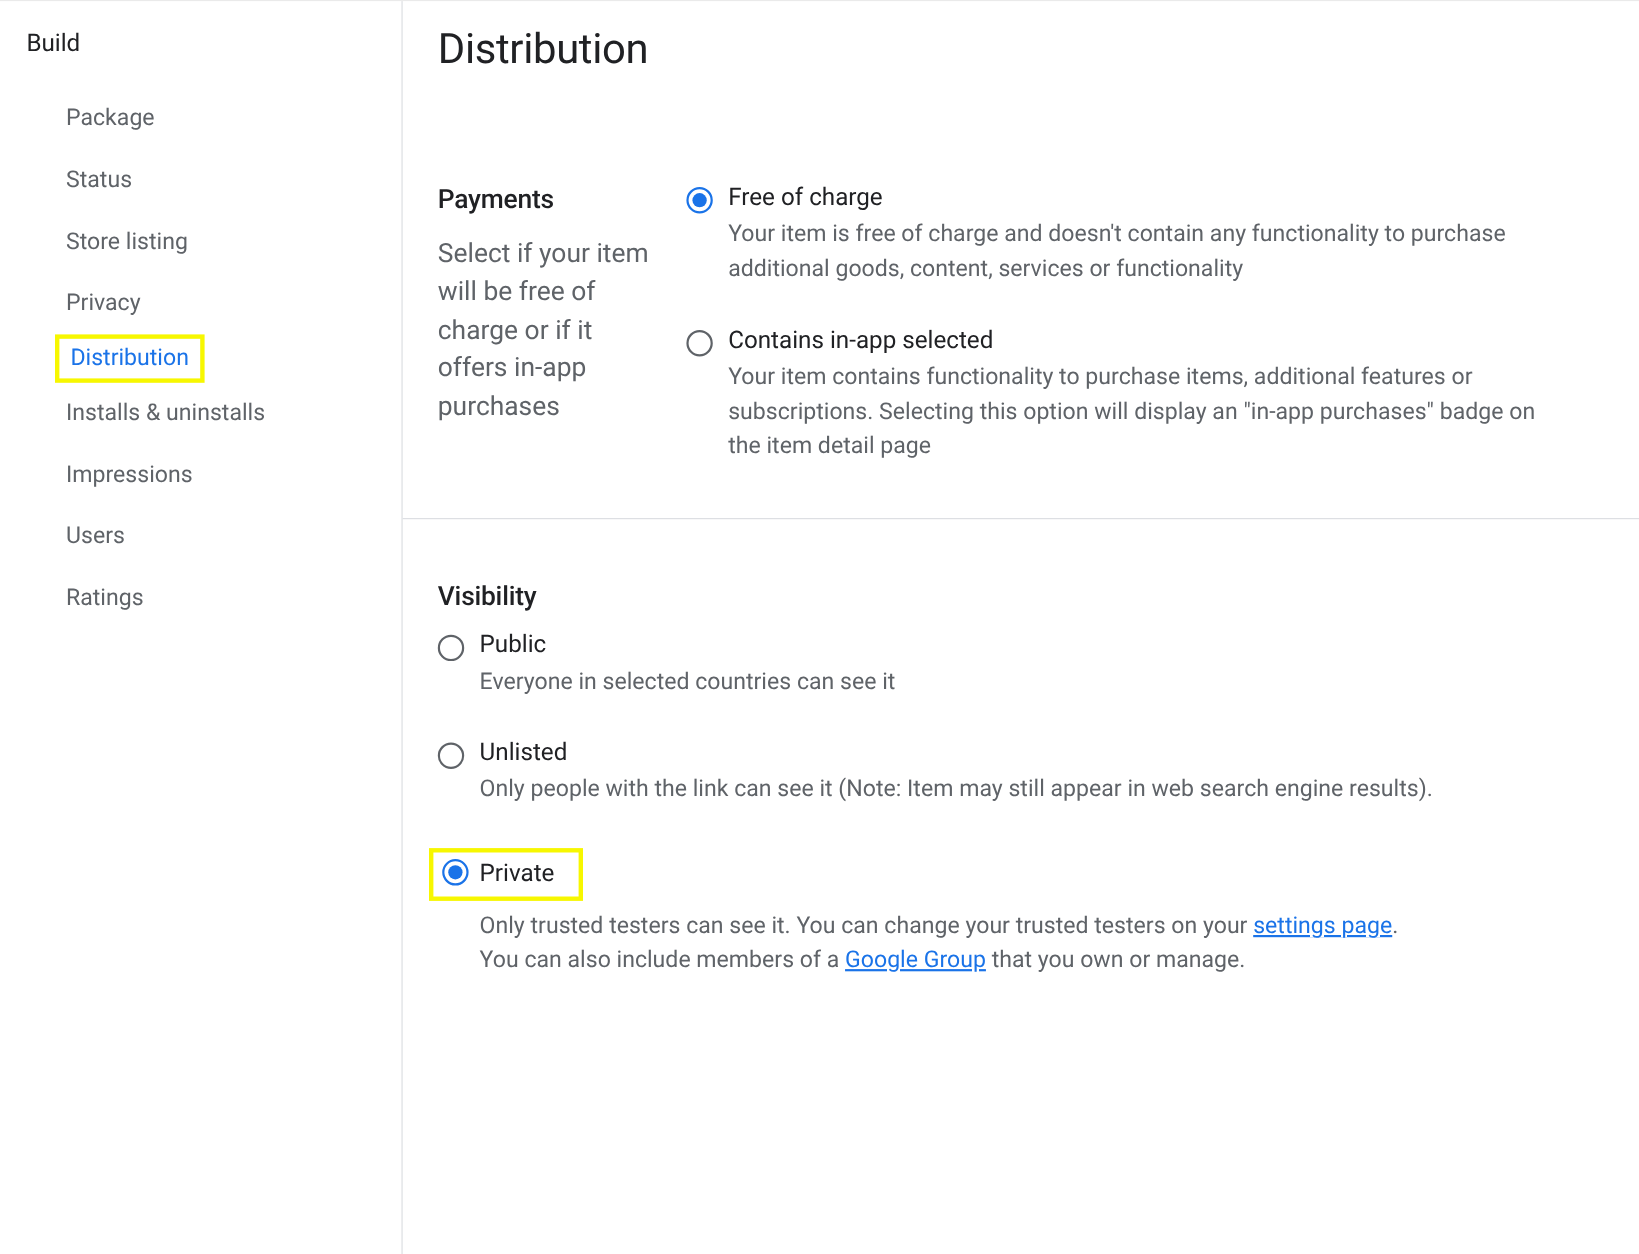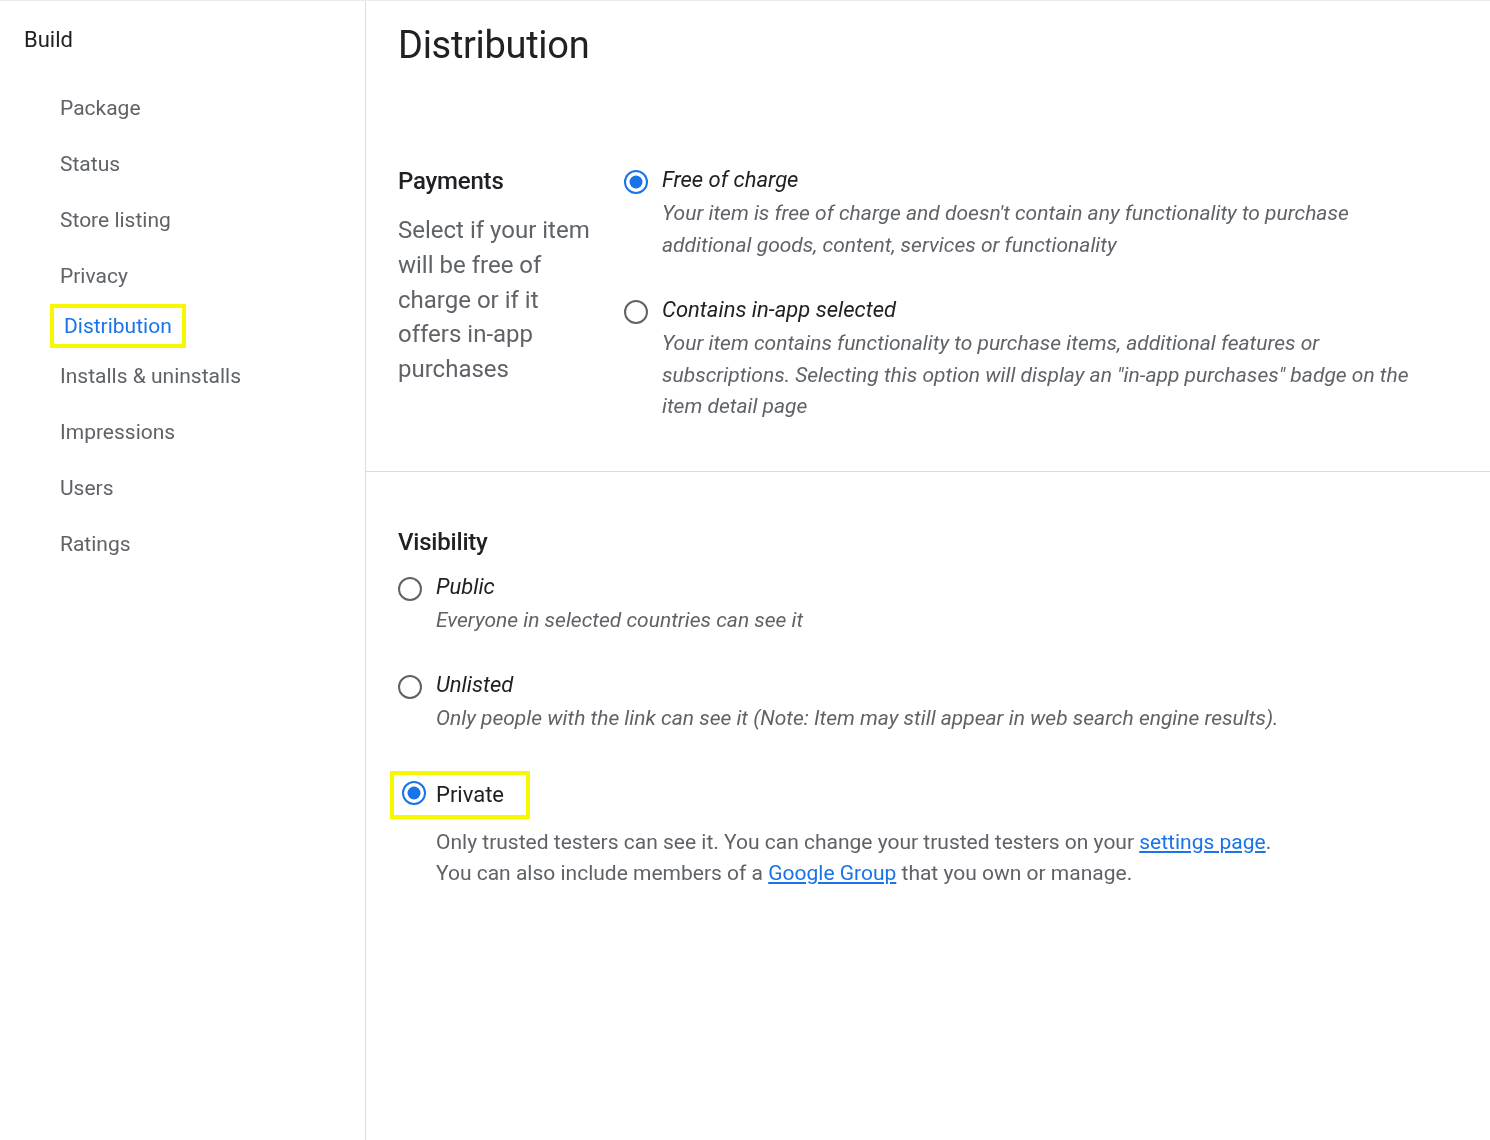--- a/index.html
+++ b/index.html
@@ -122,21 +122,20 @@
       top: 50%;
       left: 50%;
       transform: translate(-50%, -50%);
       width: 13px;
       height: 13px;
       border-radius: 50%;
       background: #1a73e8;
     }
     .radio-content {
       flex: 1;
-      font-style: italic;
     }
     .radio-label {
       font-size: 22px;
       color: #202124;
       margin-bottom: 6px;
     }
     .radio-desc {
       font-size: 21px;
       color: #5f6368;
       line-height: 1.5;

